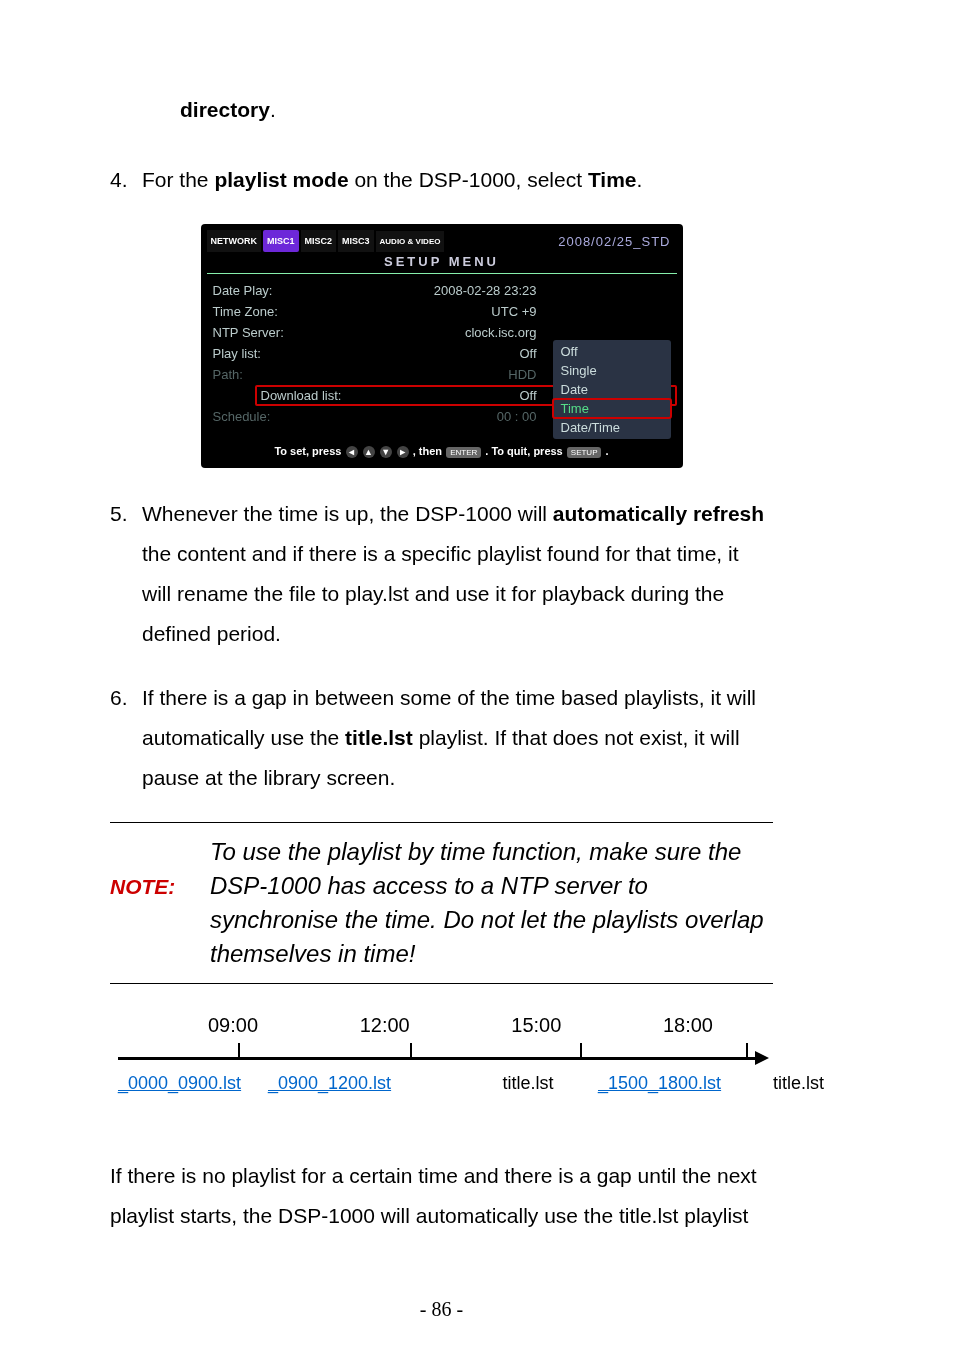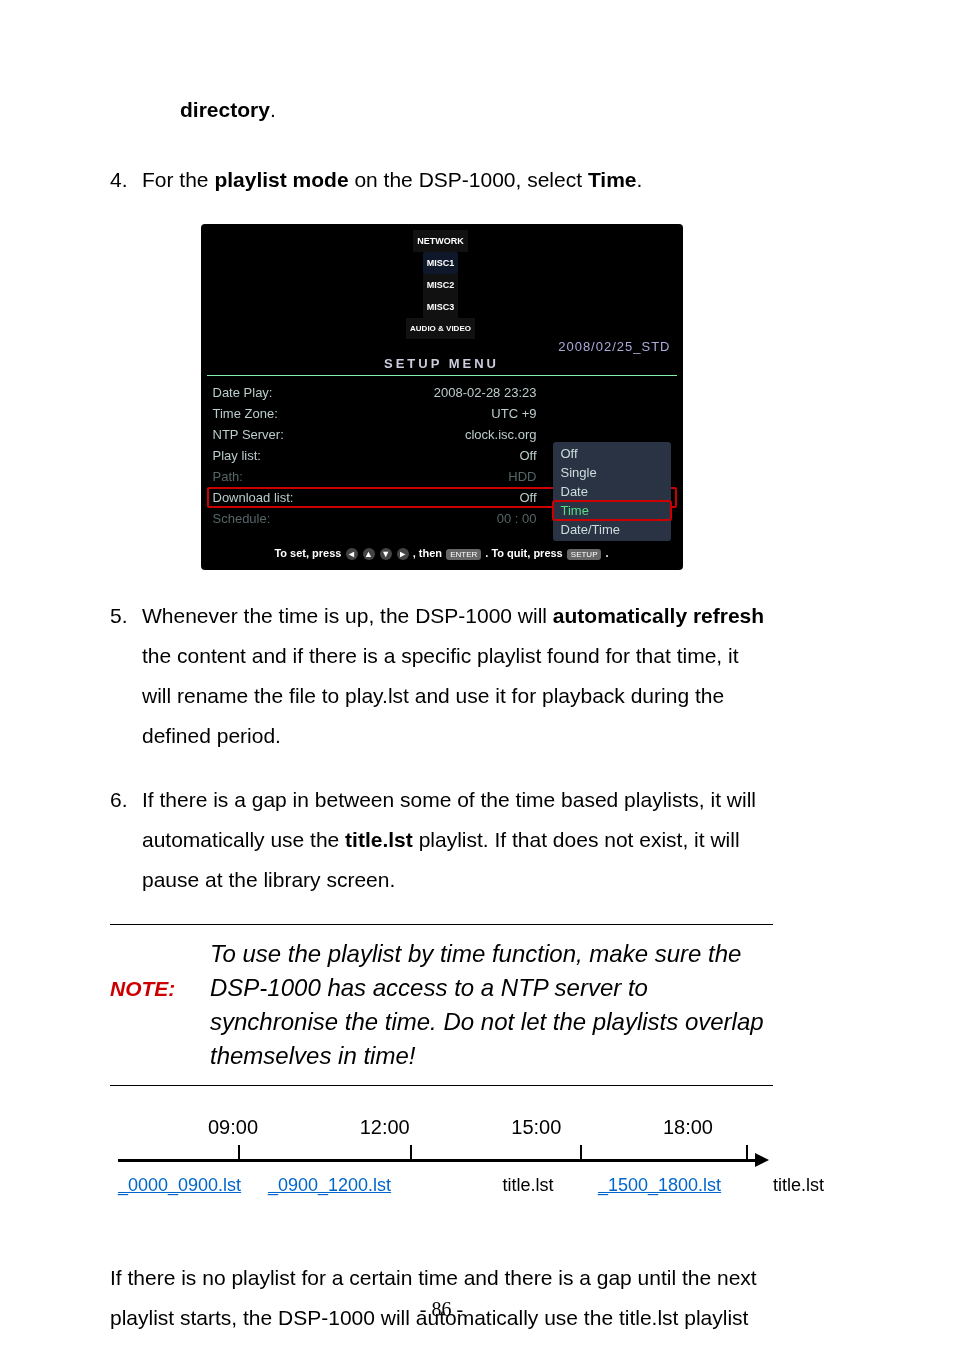--- a/index.html
+++ b/index.html
@@ -4,33 +4,33 @@
 <style>
   html,body{margin:0;padding:0;background:#fff;}
   .page{width:883px;height:1355px;position:relative;font-family:Arial,Helvetica,sans-serif;color:#000;box-sizing:border-box;padding:90px 110px 0 110px;}
   .top-line{font-size:21px;line-height:40px;padding-left:70px;margin-bottom:30px;}
   ol.steps{list-style:none;margin:0;padding:0;}
   ol.steps>li{display:flex;align-items:flex-start;font-size:21px;line-height:40px;margin-bottom:24px;}
   ol.steps>li>.num{width:32px;flex:0 0 32px;text-align:left;padding-left:0;}
   ol.steps>li>.txt{flex:1;}
   b{font-weight:bold;}
   .screenshot{display:block;margin:10px auto 26px auto;width:470px;background:#000;border-radius:4px;padding:6px;font-family:Arial,sans-serif;}
-  .tabs{display:flex;align-items:center;flex-direction:column;}
+  .tabs{display:flex;align-items:center;}
   .tab{color:#fff;font-size:9px;font-weight:bold;padding:6px 4px;text-align:center;margin-right:2px;background:#111;}
   .tab-av{line-height:9px;font-size:8px;}
-  .tab.sel{background:#0f172a;border-radius:2px;}
+  .tab.sel{background:#6d28d9;border-radius:2px;}
   .dt-right{margin-left:auto;color:#aad;font-size:13px;letter-spacing:1px;padding-right:6px;}
   .setup-bar{color:#ccd;font-size:13px;letter-spacing:3px;font-weight:bold;text-align:center;padding:2px 0 4px 0;border-bottom:1px solid #86efac;}
   .rows{position:relative;padding:6px 0 10px 0;}
   .row{display:flex;color:#bcc;font-size:13px;padding:3px 0;}
   .row .lbl{width:150px;padding-left:6px;}
   .row .val{flex:1;text-align:right;padding-right:140px;color:#bcc;}
   .row.dim{color:#566;}
   .hdd .val{color:#566;}
-  .row.hl{outline:2px solid #c00;outline-offset:-2px;border-radius:2px;}
+  .row.hl{outline:2px solid #c00;outline-offset:-2px;border-radius:2px;margin-left:48px;}
   .dropdown{position:absolute;right:6px;top:66px;width:118px;background:#2a3344;border-radius:3px;padding:2px 0;}
   .dropdown .opt{color:#cdd;font-size:13px;padding:2px 8px;}
   .dropdown .opt.sel{color:#5d8;outline:2px solid #c00;outline-offset:-1px;border-radius:2px;}
   .footer-sc{color:#fff;font-size:11px;text-align:center;padding:8px 0 4px 0;}
   .footer-sc .circ{display:inline-block;width:12px;height:12px;border-radius:50%;background:#444;color:#fff;font-size:9px;line-height:12px;vertical-align:middle;margin:0 1px;}
   .footer-sc .keycap{display:inline-block;background:#666;border-radius:3px;font-size:8px;padding:1px 4px;vertical-align:middle;margin:0 1px;}
   .note-block{border-top:1px solid #000;border-bottom:1px solid #000;padding:12px 0;margin:20px 0 30px 0;display:flex;}
   .note-label{flex:0 0 100px;color:#c00;font-weight:bold;font-style:italic;font-size:21px;padding-top:40px;}
   .note-text{flex:1;font-style:italic;font-size:24px;line-height:34px;}
   .timeline{position:relative;height:110px;margin:0 0 20px 8px;}

